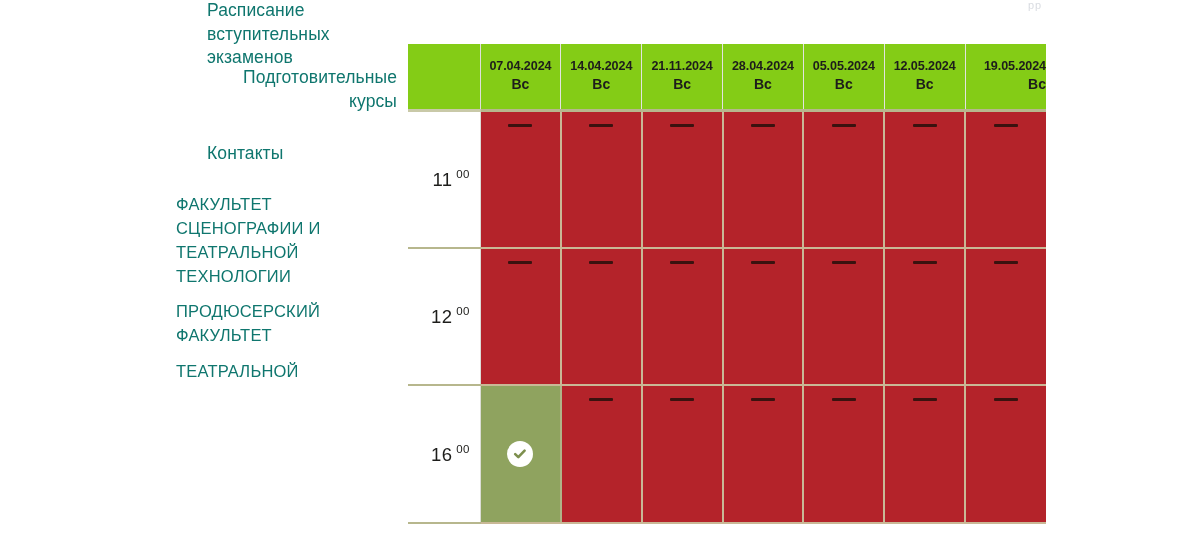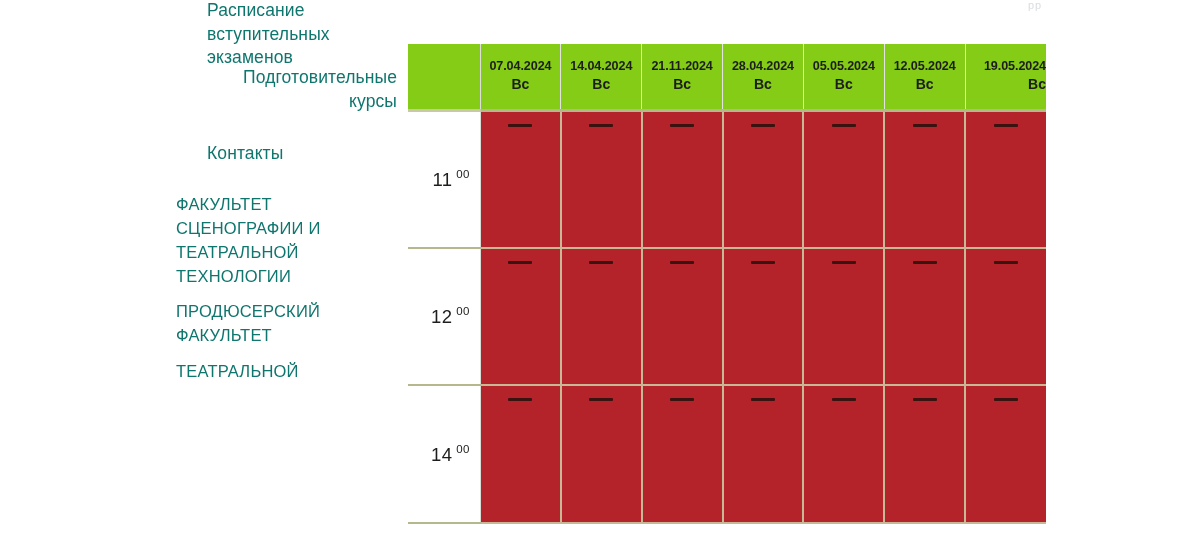--- a/index.html
+++ b/index.html
@@ -299,23 +299,27 @@
             <span class="dash"></span>
           </td>
           <td class="slot busy">
             <span class="dash"></span>
           </td>
           <td class="slot busy">
             <span class="dash"></span>
           </td>
         </tr>
         <tr>
-          <td class="time-cell"><span class="t-hour">14</span><span class="t-min">00</span></td>
-          <td class="slot busy">
-            <span class="dash"></span>
+          <td class="time-cell"><span class="t-hour">16</span><span class="t-min">00</span></td>
+          <td class="slot free">
+            <span class="check-badge">
+              <svg width="14" height="14" viewBox="0 0 14 14" aria-hidden="true">
+                <path d="M2.2 7.1 L5.3 10.1 L11.6 3.6" fill="none" stroke="#7d8f4e" stroke-width="2.6" stroke-linecap="round" stroke-linejoin="round"></path>
+              </svg>
+            </span>
           </td>
           <td class="slot busy">
             <span class="dash"></span>
           </td>
           <td class="slot busy">
             <span class="dash"></span>
           </td>
           <td class="slot busy">
             <span class="dash"></span>
           </td>

